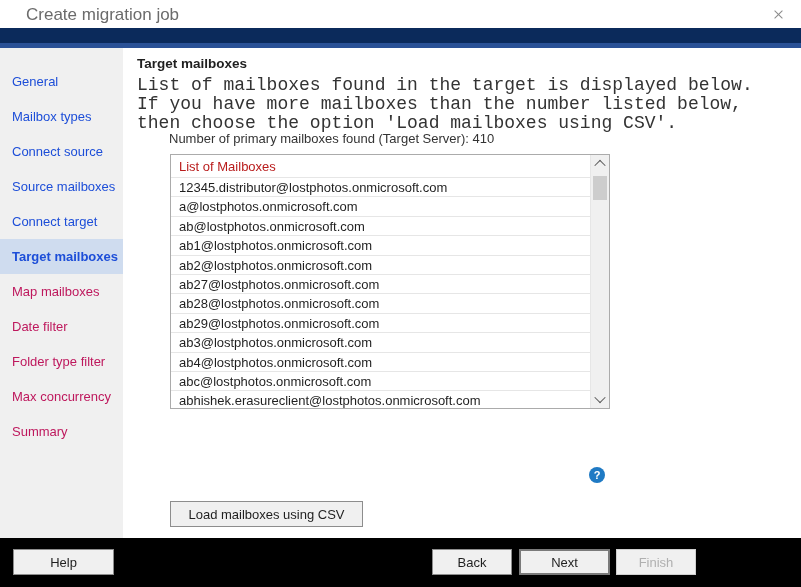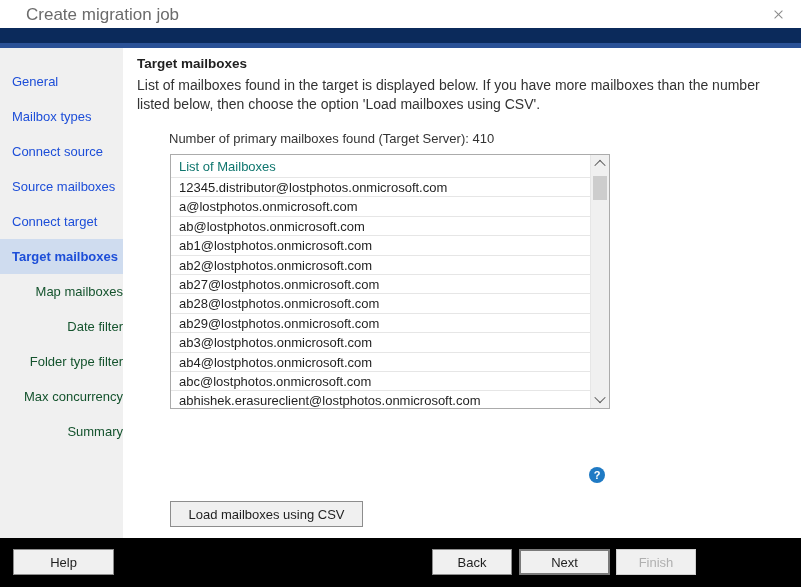--- a/index.html
+++ b/index.html
@@ -93,45 +93,45 @@
     box-sizing: border-box;
     cursor: default;
     white-space: nowrap;
   }
   .nav-item.first { margin-top: 16px; }
   .nav-item.active {
     background: #cfdcef;
     font-weight: bold;
   }
   .nav-item.disabled {
-    color: #14532d;
-    justify-content: flex-end;
+    color: #be185d;
   }
 
   
   .content {
     position: absolute;
     left: 123px; top: 48px;
     width: 678px; height: 490px;
     background: #ffffff;
   }
   .page-title {
     position: absolute;
     left: 14px; top: 8px;
     font-size: 13.5px;
     font-weight: bold;
     color: #1f1f1f;
   }
   .page-desc {
     position: absolute;
     left: 14px; top: 28px;
     width: 648px;
-    font-size: 14px;
+    font-size: 18px;
     line-height: 19px;
     color: #333333;
+    font-family: Liberation Mono, monospace;
   }
   .count-line {
     position: absolute;
     left: 46px; top: 83px;
     font-size: 13px;
     color: #333333;
   }
 
   
   .listbox {
@@ -147,21 +147,21 @@
     position: absolute;
     left: 0; top: 0;
     right: 18px; bottom: 0;
     overflow: hidden;
   }
   .list-header {
     height: 23px;
     line-height: 23px;
     padding-left: 8px;
     font-size: 13px;
-    color: #0f766e;
+    color: #b91c1c;
     border-bottom: 1px solid #e6e6e6;
     box-sizing: border-box;
     background: #ffffff;
   }
   .list-row {
     height: 19.4px;
     line-height: 19.4px;
     padding-left: 8px;
     font-size: 13px;
     color: #1f1f1f;

